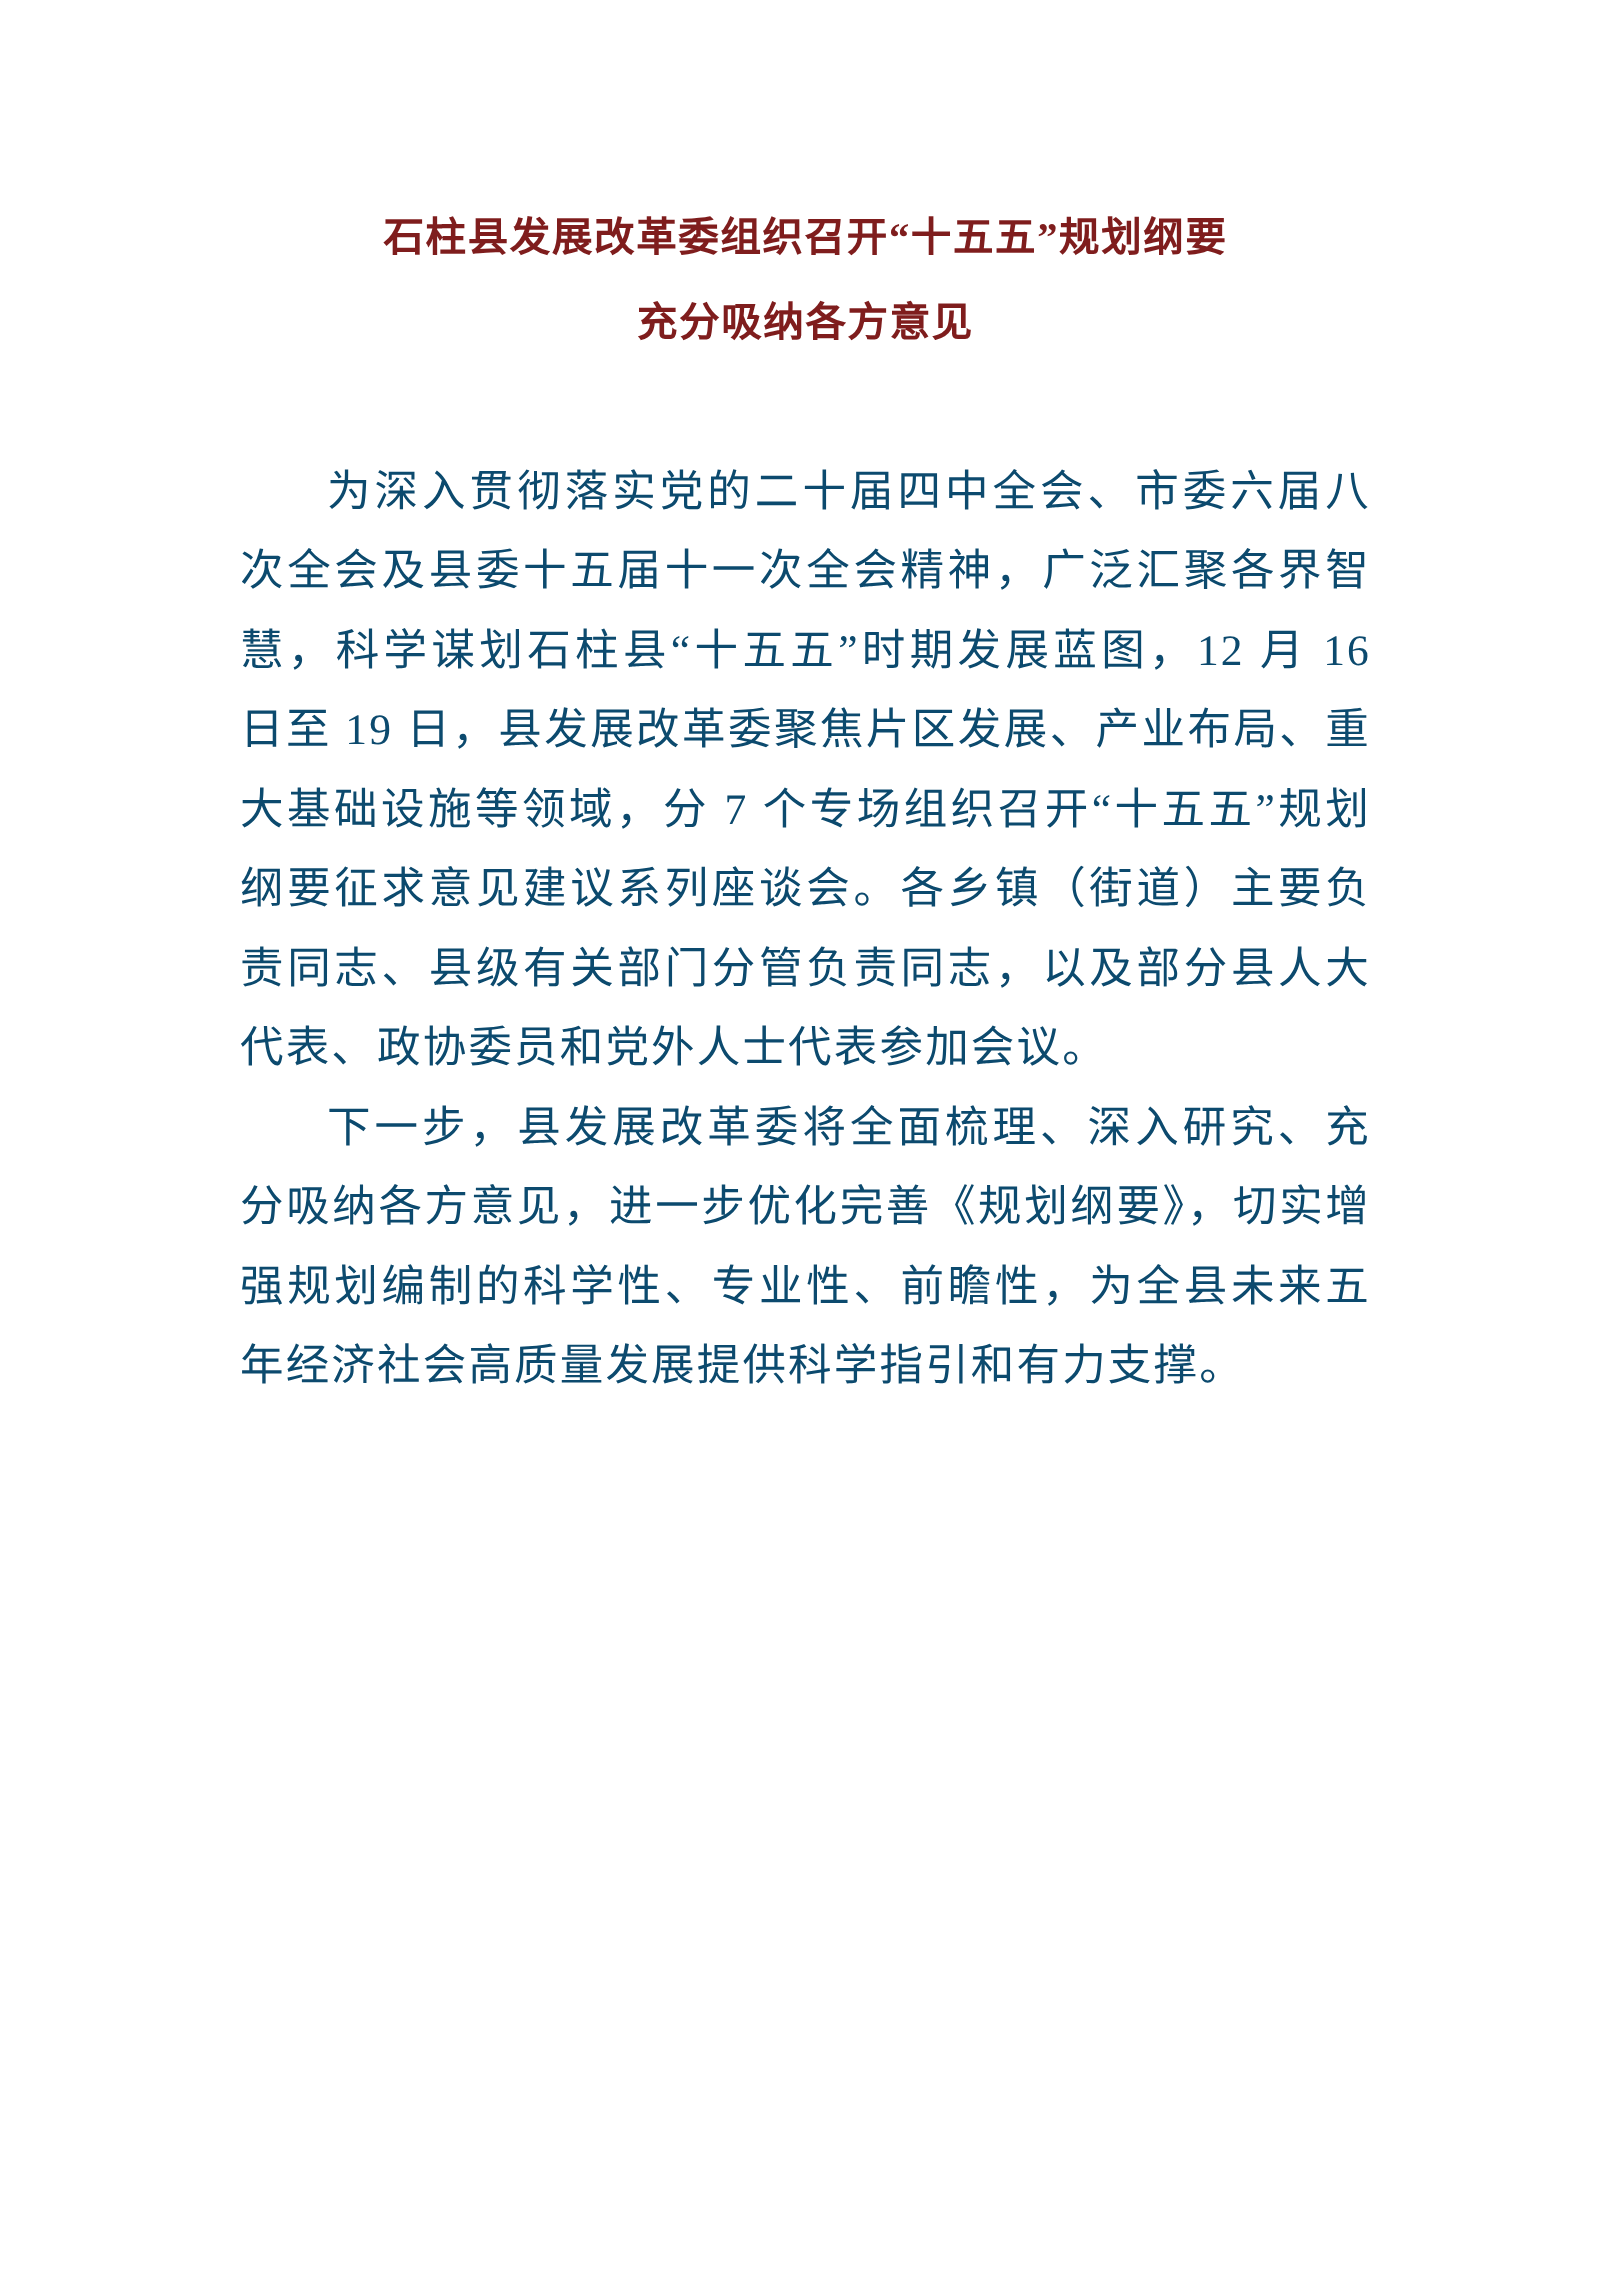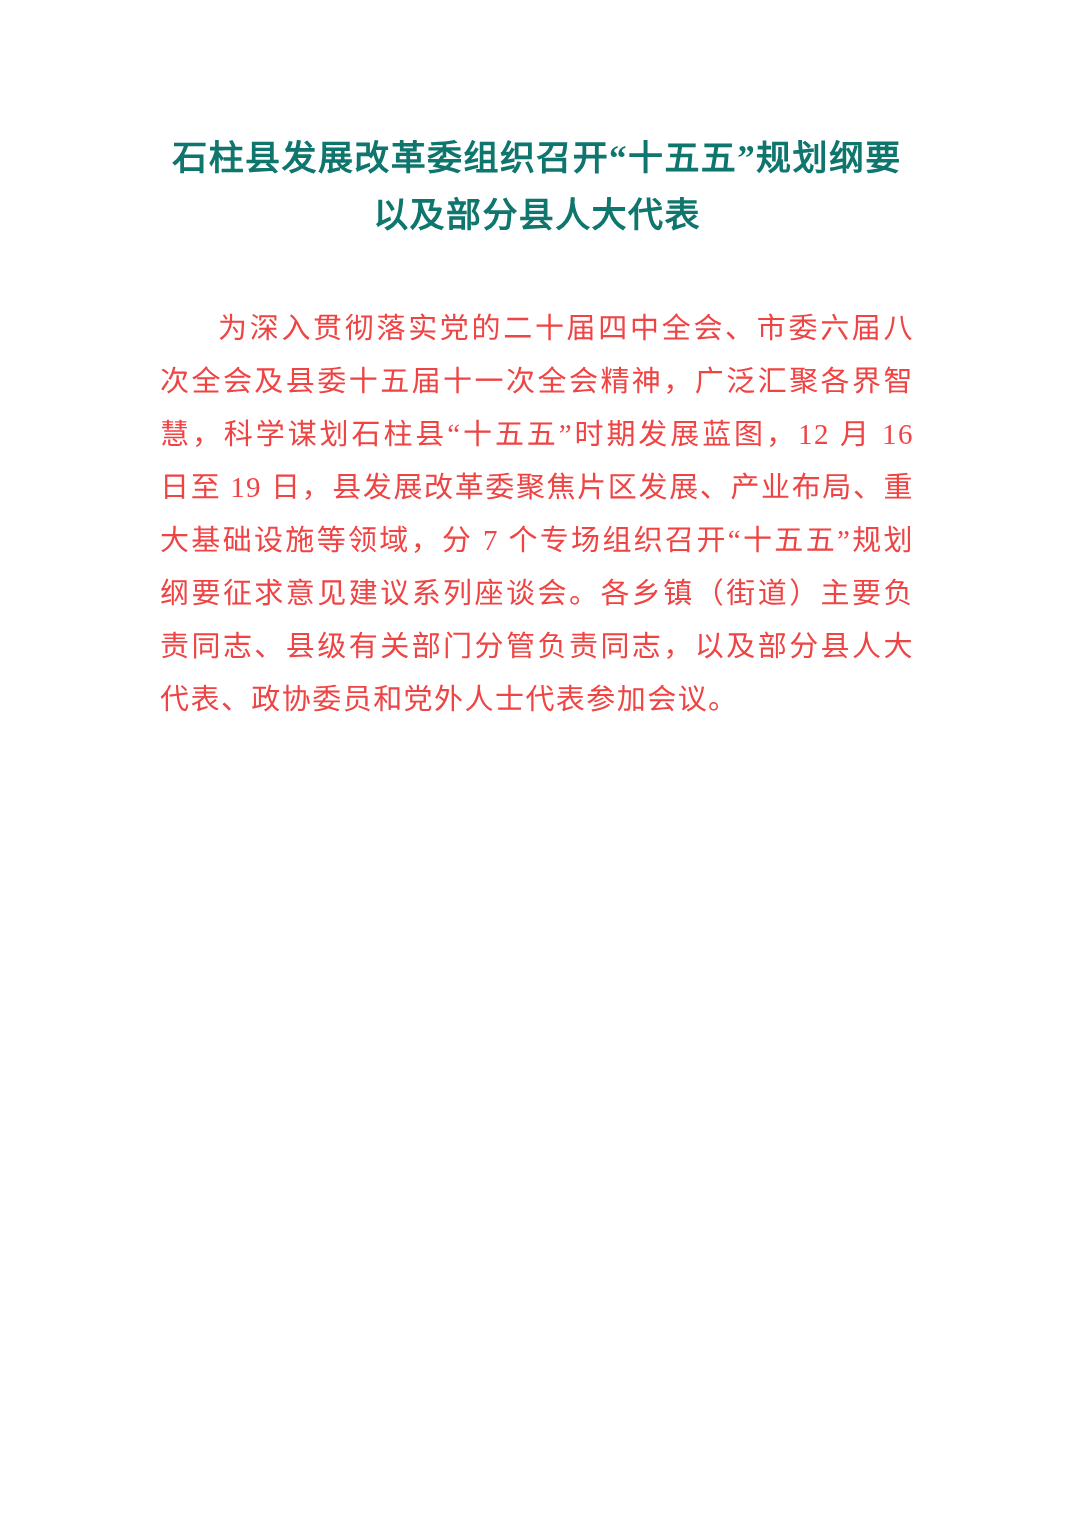--- a/index.html
+++ b/index.html
@@ -15,35 +15,35 @@
     height: 1520px;
     margin: 0 auto;
     background: #ffffff;
     overflow: hidden;
   }
 
   .doc-title {
     margin-top: 130px;
     padding: 0 104px;
     text-align: center;
-    color: #0f766e;
+    color: #7f1d1d;
     font-weight: bold;
-    font-size: 35px;
+    font-size: 27px;
     line-height: 57px;
     letter-spacing: 0.04em;
   }
 
   .doc-title .title-line {
     display: block;
   }
 
   .doc-body {
     margin-top: 58px;
     padding: 0 160px;
-    color: #ef4444;
+    color: #0c4a6e;
     font-size: 29px;
     line-height: 53px;
     letter-spacing: 0.05em;
   }
 
   .doc-body p {
     text-indent: 2em;
     text-align: justify;
     text-justify: inter-ideograph;
     text-align-last: left;
@@ -51,20 +51,21 @@
     font-weight: normal;
   }
 </style>
 </head>
 <body>
 
 <div class="page">
 
   <h1 class="doc-title">
     <span class="title-line">石柱县发展改革委组织召开“十五五”规划纲要</span>
-    <span class="title-line">以及部分县人大代表</span>
+    <span class="title-line">充分吸纳各方意见</span>
   </h1>
 
   <div class="doc-body">
     <p>为深入贯彻落实党的二十届四中全会、市委六届八次全会及县委十五届十一次全会精神，广泛汇聚各界智慧，科学谋划石柱县“十五五”时期发展蓝图，12 月 16 日至 19 日，县发展改革委聚焦片区发展、产业布局、重大基础设施等领域，分 7 个专场组织召开“十五五”规划纲要征求意见建议系列座谈会。各乡镇（街道）主要负责同志、县级有关部门分管负责同志，以及部分县人大代表、政协委员和党外人士代表参加会议。</p>
+    <p>下一步，县发展改革委将全面梳理、深入研究、充分吸纳各方意见，进一步优化完善《规划纲要》，切实增强规划编制的科学性、专业性、前瞻性，为全县未来五年经济社会高质量发展提供科学指引和有力支撑。</p>
   </div>
 
 </div>
 
 </body></html>

